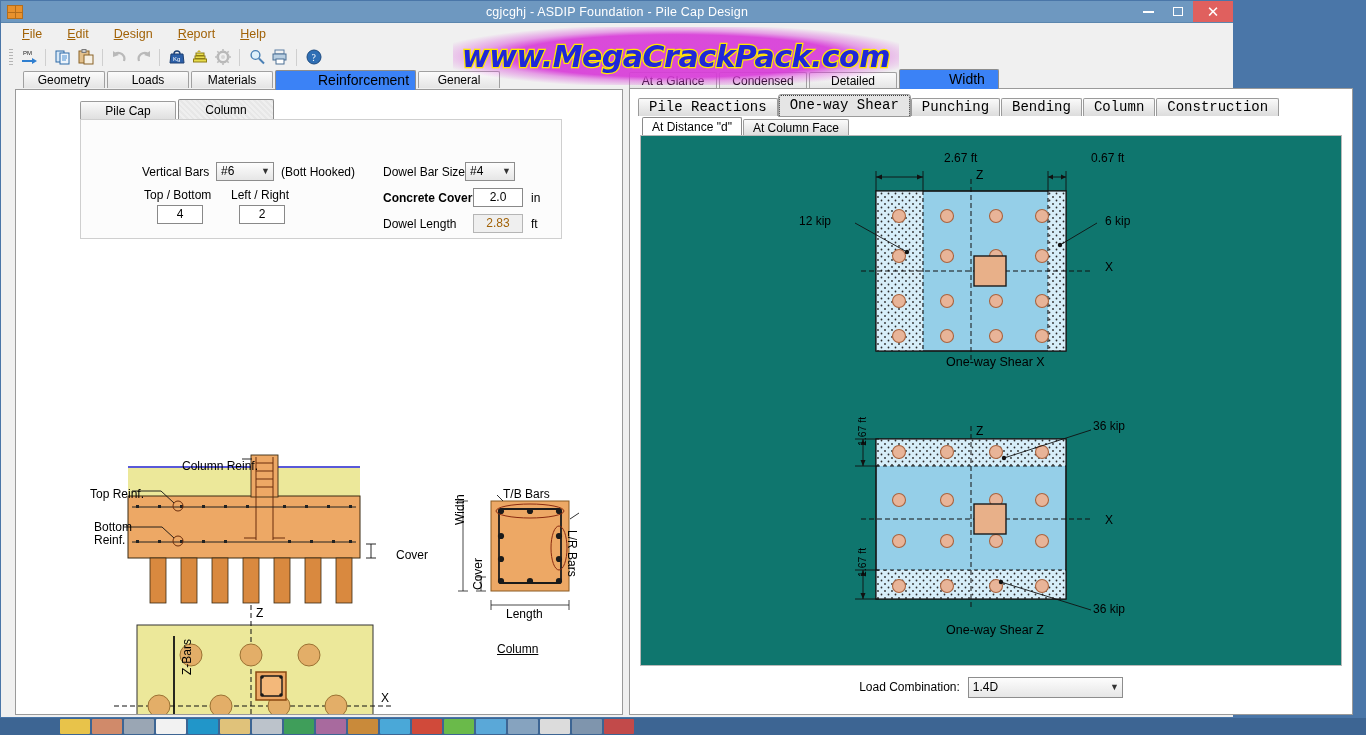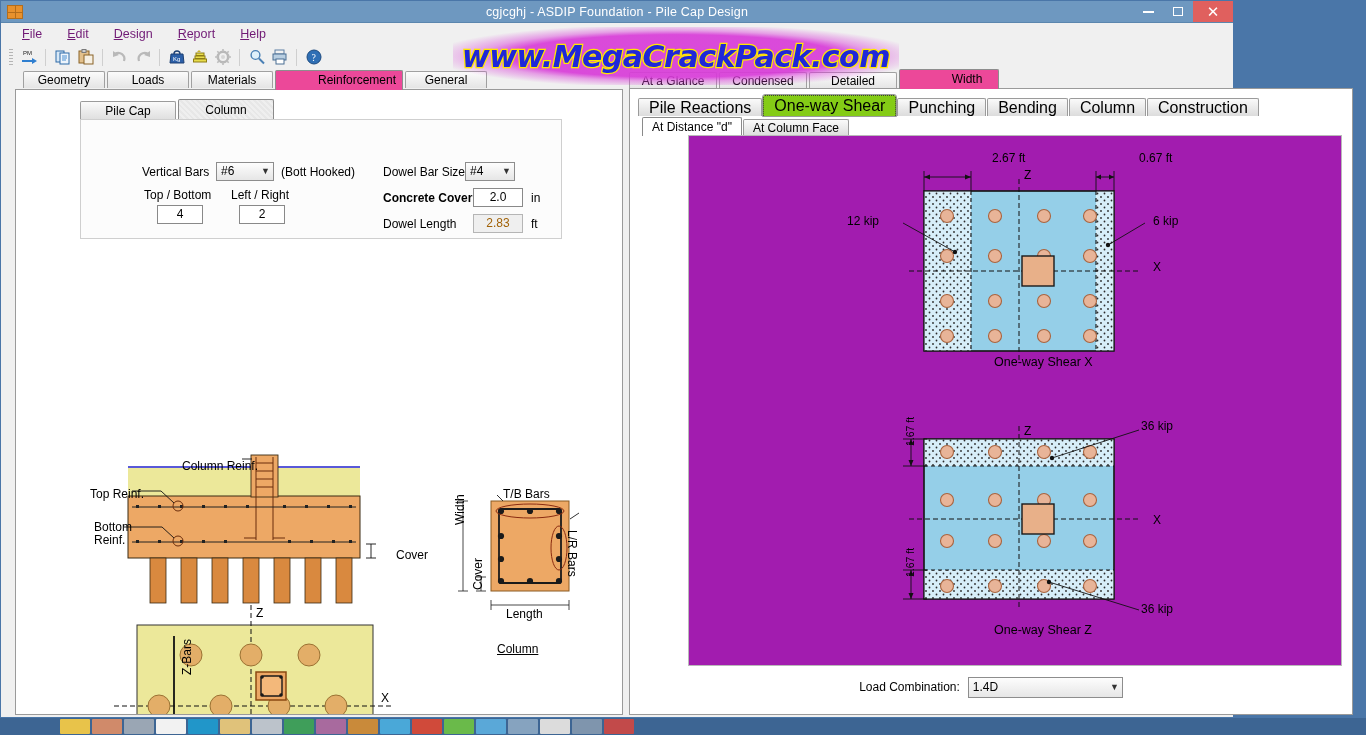--- a/index.html
+++ b/index.html
@@ -45,21 +45,21 @@
   }
   .winbtn.close { background: #e0605e; width: 40px; font-size: 15px; }
   .min-glyph { width: 11px; height: 2px; background: #fff; display:block; }
   .max-glyph { width: 10px; height: 9px; border: 1.5px solid #fff; display:block; }
 
   
   #menubar {
     height: 21px; background: #f0f0f0; display: flex; align-items: center;
     padding-left: 18px; gap: 19px;
   }
-  .menu-item { font-size: 12.5px; color: #701a75; padding: 8px 3px; cursor: default; }
+  .menu-item { font-size: 12.5px; color: #a16207; padding: 8px 3px; cursor: default; }
   .menu-item u { text-decoration: underline; }
 
   
   #toolbar {
     height: 26px; background: #f0f0f0; display: flex; align-items: center;
     padding-left: 8px; gap: 2px; position: relative;
   }
   .tb-grip { width: 4px; height: 17px; margin-right: 3px;
      background-image: repeating-linear-gradient(to bottom,#b5b5b5 0 1px,transparent 1px 3px);
   }
@@ -91,21 +91,21 @@
     display: flex; align-items: center; padding-left: 22px;
   }
   .mtab {
     height: 17px; line-height: 16px; padding: 0 6px; min-width: 82px;
     text-align: center; font-size: 12px;
     background: linear-gradient(to bottom,#fbfbfb,#e4e4e4);
     border: 1px solid #a0a0a0; border-bottom: none; margin-right: 2px;
     border-radius: 2px 2px 0 0;
   }
   .mtab.active {
-    background: #ec4899; height: 20px; line-height: 19px; font-size: 12px;
+    background: #3b82f6; height: 20px; line-height: 19px; font-size: 14px;
     border-color: #8d8d8d; position: relative; z-index: 5; padding-left: 42px;
   }
   #maintabs-right { position: absolute; left: 628px; bottom: 0; display:flex; align-items:flex-end; }
 
   
   #body {
     flex: 1; display: flex; background: #f0f0f0; padding: 0 0 2px 0; position: relative;
   }
   #left-pane {
     width: 608px; margin: 0 0 0 14px; background: #ffffff;
@@ -143,39 +143,39 @@
     position: absolute; height: 19px; border: 1px solid #8d8d8d;
     background: linear-gradient(to bottom,#fdfdfd,#e6e6e6);
     font-size: 12px; line-height: 17px; padding-left: 4px; display: flex; align-items: center;
   }
   .combo .cb-val { flex: 1; }
   .combo .cb-arrow { width: 15px; text-align: center; font-size: 9px; color: #333; }
 
   
   #rtabs { position: absolute; left: 8px; top: 6px; display: flex; align-items: flex-end; }
   .rtab {
-    height: 18px; line-height: 17px; padding: 0 10px; text-align: left; font-size: 16px;
+    height: 18px; line-height: 17px; padding: 0 10px; text-align: left; font-size: 14px;
     background: linear-gradient(to bottom,#fafafa,#dcdcdc);
-    border: 1px solid #9b9b9b; border-bottom: none; border-radius: 2px 2px 0 0; margin-right: 1px;
+    border: 1px solid #9b9b9b; border-bottom: none; border-radius: 2px 2px 0 0; margin-right: 1px; font-family: Liberation Mono, monospace;
   }
   .rtab.active {
-    background: #84cc16; height: 21px; line-height: 19px;
+    background: #e5e5e5; height: 21px; line-height: 19px;
     border: 1px dotted #3a3a3a; border-bottom: none;
     outline: 1px solid #9b9b9b; outline-offset: 0px;
   }
   #rtabs2 { position: absolute; left: 12px; top: 28px; display: flex; align-items: flex-end; }
   .rtab2 {
     height: 17px; line-height: 16px; padding: 0 9px; font-size: 12px;
     background: linear-gradient(to bottom,#fafafa,#dcdcdc);
     border: 1px solid #9b9b9b; border-bottom: none; border-radius: 2px 2px 0 0; margin-right: 1px;
   }
   .rtab2.active { background: #ffffff; height: 19px; line-height: 18px; border-color:#8a8a8a; }
   #graph-area {
     position: absolute; left: 10px; top: 46px; right: 10px; bottom: 48px;
-    background: #a21caf; border: 1px solid #b9b9b9; margin-left: 48px;
+    background: #0f766e; border: 1px solid #b9b9b9;
   }
   #loadcombo-row {
     position: absolute; left: 0; right: 0; bottom: 16px; height: 22px;
     display: flex; align-items: center; justify-content: center; gap: 8px;
   }
   #loadcombo-row .lc-label { font-size: 12px; }
 
   
   #taskbar {
     position: absolute; left: 0; bottom: 0; width: 1366px; height: 17px;

